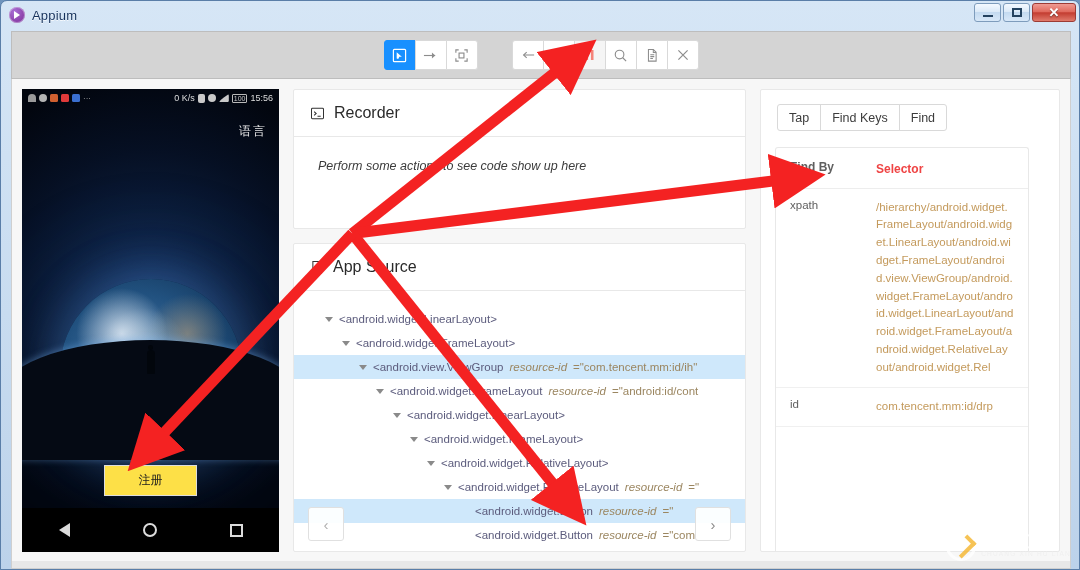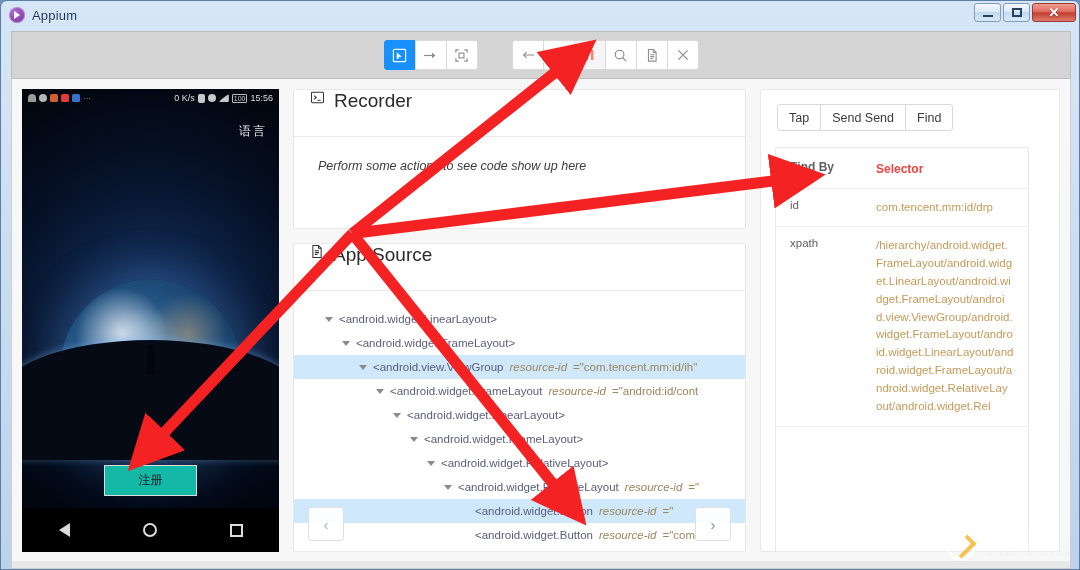--- a/index.html
+++ b/index.html
@@ -161,21 +161,21 @@
   }
   .btn-login {
     width: 100px; height: 31px;
     background: #1a5a8f;
     border: 2px solid #19ff2d;
     color: #bcd8f0; font-size: 12px;
     display: flex; align-items: center; justify-content: center;
   }
   .btn-register {
     width: 93px; height: 31px;
-    background: #14b8a6; border: 1px solid #ddd;
+    background: #fde047; border: 1px solid #ddd;
     color: #1d1d1d; font-size: 12px;
     display: flex; align-items: center; justify-content: center;
   }
   .navbar {
     position: absolute; left: 0; right: 0; bottom: 0; height: 44px;
     display: flex; align-items: center; justify-content: space-around;
     background: #000;
   }
   .nav-back {
     width: 0; height: 0;
@@ -187,23 +187,23 @@
   .nav-recent { width: 13px; height: 13px; border: 2px solid #dcdcdc; }
 
   
   .center-col { width: 453px; display: flex; flex-direction: column; gap: 14px; flex: none; }
   .card {
     background: #fff; border: 1px solid #e8e8e8; border-radius: 2px;
     display: flex; flex-direction: column; overflow: hidden;
   }
   .card-head {
     height: 47px; padding: 0 16px;
-    display: flex; align-items: flex-start; gap: 9px;
+    display: flex; align-items: center; gap: 9px;
     border-bottom: 1px solid #e8e8e8;
-    font-size: 19px; color: #2a2a2a;
+    font-size: 16px; color: #2a2a2a;
   }
   .card-body { flex: 1; position: relative; overflow: hidden; }
   .recorder-card { height: 140px; }
   .recorder-hint {
     padding: 22px 24px;
     font-style: italic; font-size: 12.5px; color: #3b3b3b;
   }
   .source-card { flex: 1; }
 
   .tree { padding: 6px 0 0 0; font-size: 11.5px; color: #5a5a7a; }
@@ -501,37 +501,37 @@
           <div class="pager-right">›</div>
         </div>
       </div>
     </div>
 
     <div class="right-col">
       <div class="sel-card">
 
         <div class="action-row" id="actions">
             <div class="act-btn">Tap</div>
-            <div class="act-btn">Send Send</div>
+            <div class="act-btn">Find Keys</div>
             <div class="act-btn">Find</div>
           </div>
 
         <div class="sel-table">
           <div class="st-head">
             <div class="st-c1">Find By</div>
             <div class="st-c2" style="color:#ef4444">Selector</div>
           </div>
           <div id="selrows">
               <div class="st-row">
+                <div class="st-c1">xpath</div>
+                <div class="st-c2">/hierarchy/android.widget.FrameLayout/android.widget.LinearLayout/android.widget.FrameLayout/android.view.ViewGroup/android.widget.FrameLayout/android.widget.LinearLayout/android.widget.FrameLayout/android.widget.RelativeLayout/android.widget.Rel</div>
+              </div>
+              <div class="st-row">
                 <div class="st-c1">id</div>
                 <div class="st-c2">com.tencent.mm:id/drp</div>
-              </div>
-              <div class="st-row">
-                <div class="st-c1">xpath</div>
-                <div class="st-c2">/hierarchy/android.widget.FrameLayout/android.widget.LinearLayout/android.widget.FrameLayout/android.view.ViewGroup/android.widget.FrameLayout/android.widget.LinearLayout/android.widget.FrameLayout/android.widget.RelativeLayout/android.widget.Rel</div>
               </div>
             </div>
         </div>
       </div>
     </div>
   </div>
 
   <svg class="overlay" viewBox="0 0 1080 570">
     <defs>
       <marker id="ah" markerWidth="5" markerHeight="5" refX="2.6" refY="2.5" orient="auto">

